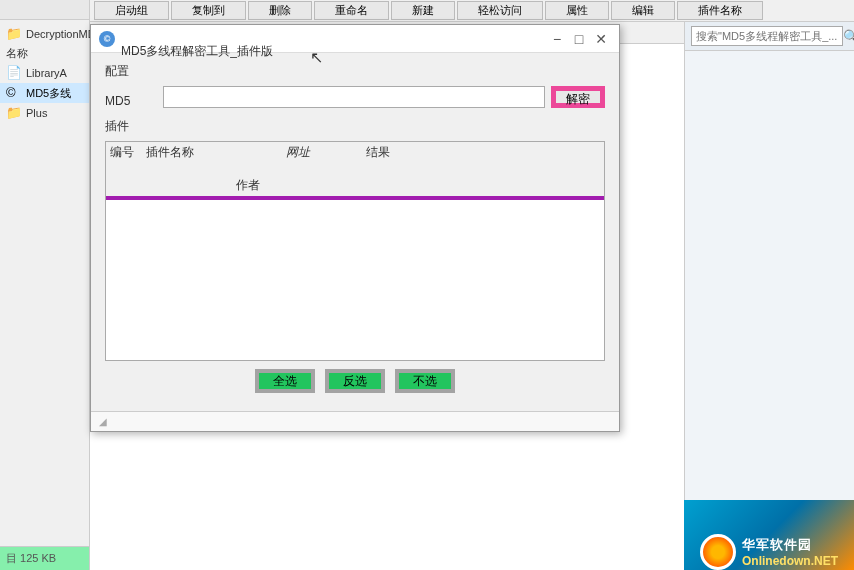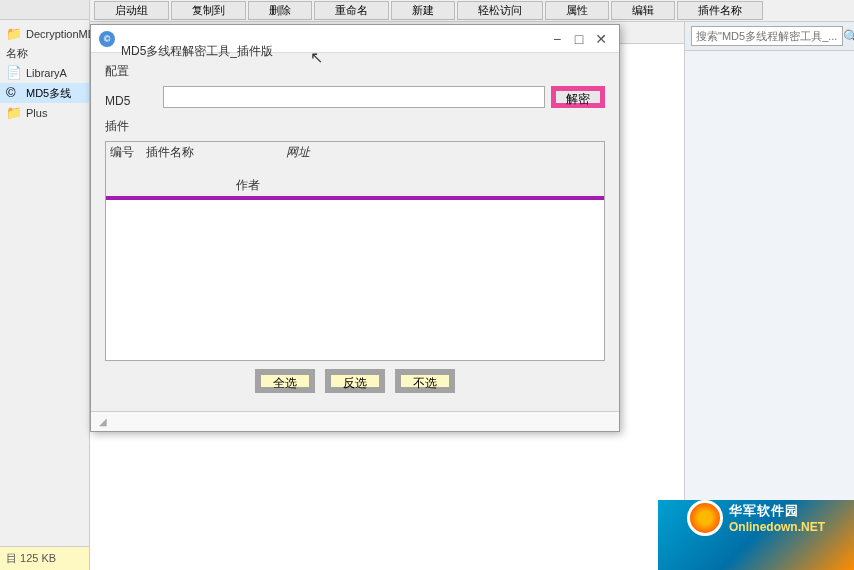--- a/index.html
+++ b/index.html
@@ -59,21 +59,21 @@
     }
 
     .left-panel-item .item-icon {
       width: 16px;
       height: 16px;
       margin-right: 4px;
       flex-shrink: 0;
     }
 
     .left-panel-bottom {
-      background: #fef9c3;
+      background: #86efac;
       border-top: 1px solid #ccc;
       padding: 4px 6px;
       font-size: 11px;
       color: #555;
     }
 
     
     .top-toolbar {
       position: absolute;
       top: 0; left: 90px;
@@ -136,27 +136,27 @@
       justify-content: center;
       cursor: pointer;
       color: #555;
       font-size: 13px;
     }
 
     
     .bottom-logo {
       position: absolute;
       bottom: 0; right: 0;
-      width: 196px;
+      width: 170px;
       height: 70px;
       background: linear-gradient(135deg, #00a0d0 0%, #0070a8 50%, #ff8c00 100%);
       display: flex;
       flex-direction: column;
       align-items: center;
-      justify-content: flex-start;
+      justify-content: flex-end;
     }
 
     .logo-text-cn {
       font-size: 13px;
       color: white;
       font-weight: bold;
       letter-spacing: 1px;
     }
 
     .logo-text-en {
@@ -306,22 +306,22 @@
     .plugin-actions {
       display: flex;
       justify-content: center;
       gap: 10px;
       margin-bottom: 8px;
     }
 
     .action-btn {
       width: 60px;
       height: 24px;
-      background: #fef9c3;
-      border: 6px solid #a3a3a3;
+      background: #22c55e;
+      border: 4px solid #a3a3a3;
       cursor: pointer;
       font-size: 12px;
     }
 
     .dialog-statusbar {
       border-top: 1px solid #ccc;
       padding: 4px 8px;
       font-size: 11px;
       color: #555;
       background: #f8f8f8;
@@ -463,20 +463,21 @@
 
     <div class="plugin-section">
       <div class="section-label">插件</div>
 
       <div class="plugin-table">
         <div class="plugin-table-header">
           <span class="plugin-col-no">编号</span>
           <span class="plugin-col-name">插件名称</span>
           <span class="plugin-col-author">作者</span>
           <span class="plugin-col-url">网址</span>
+          <span class="plugin-col-result">结果</span>
         </div>
         <div class="plugin-table-body"></div>
       </div>
 
       <div class="plugin-actions">
         <button class="action-btn">全选</button>
         <button class="action-btn">反选</button>
         <button class="action-btn">不选</button>
       </div>
     </div>

